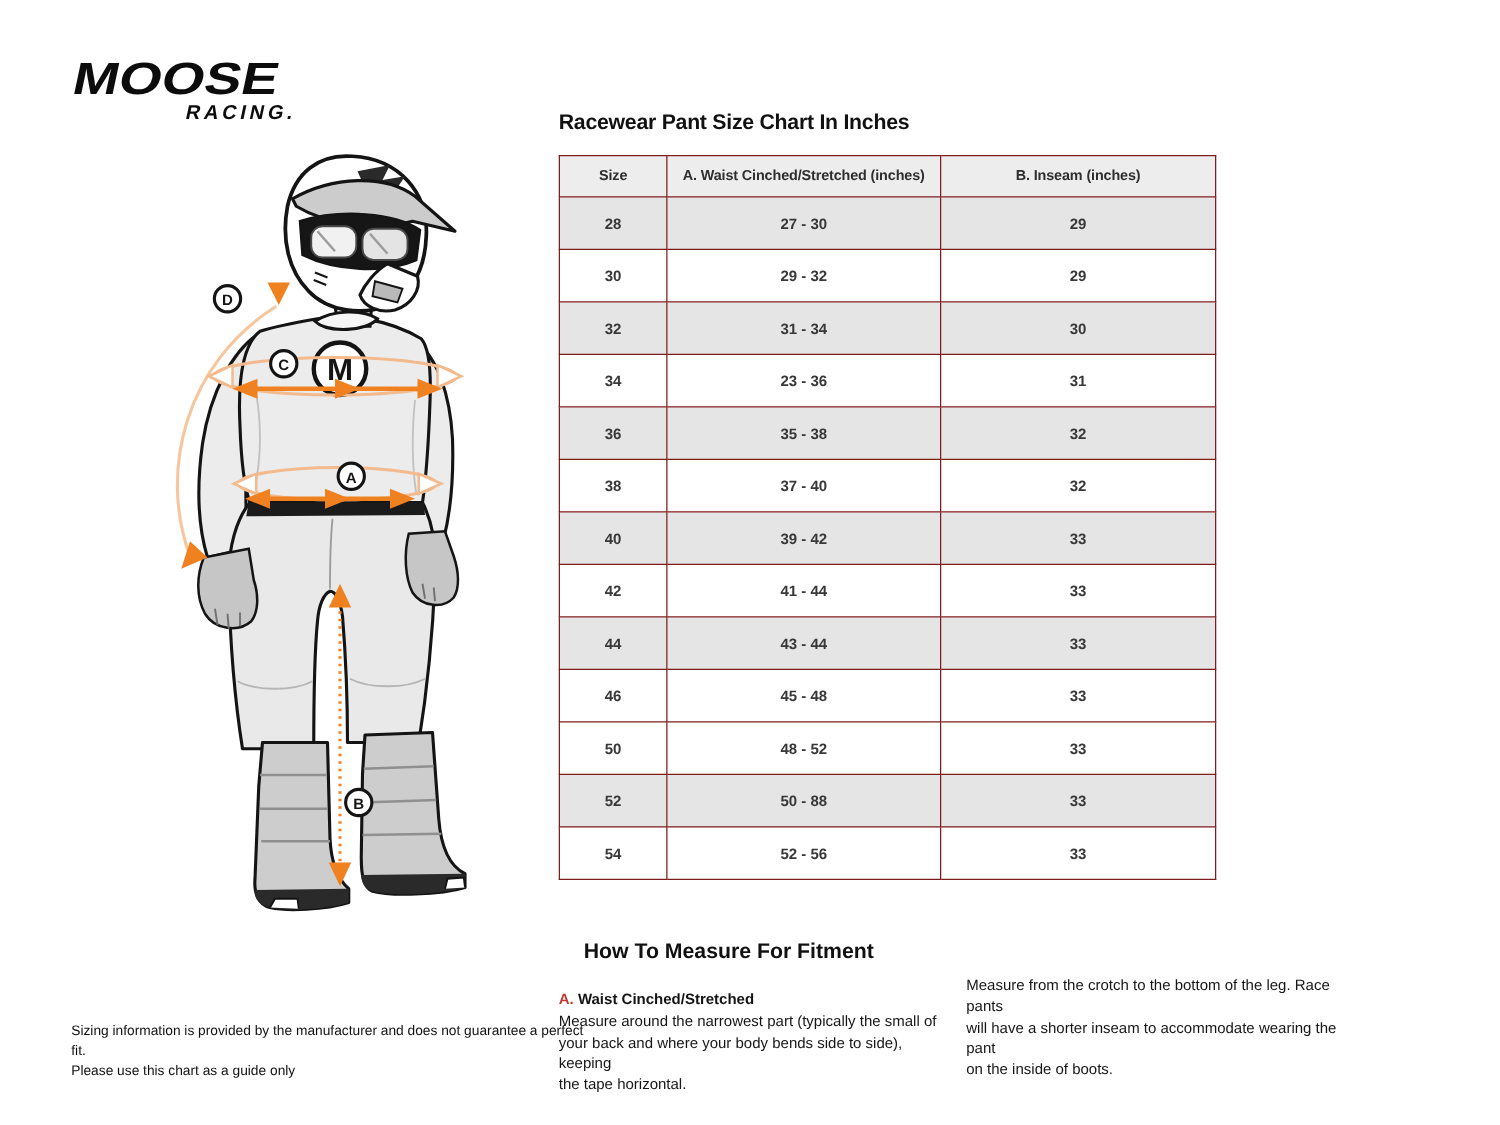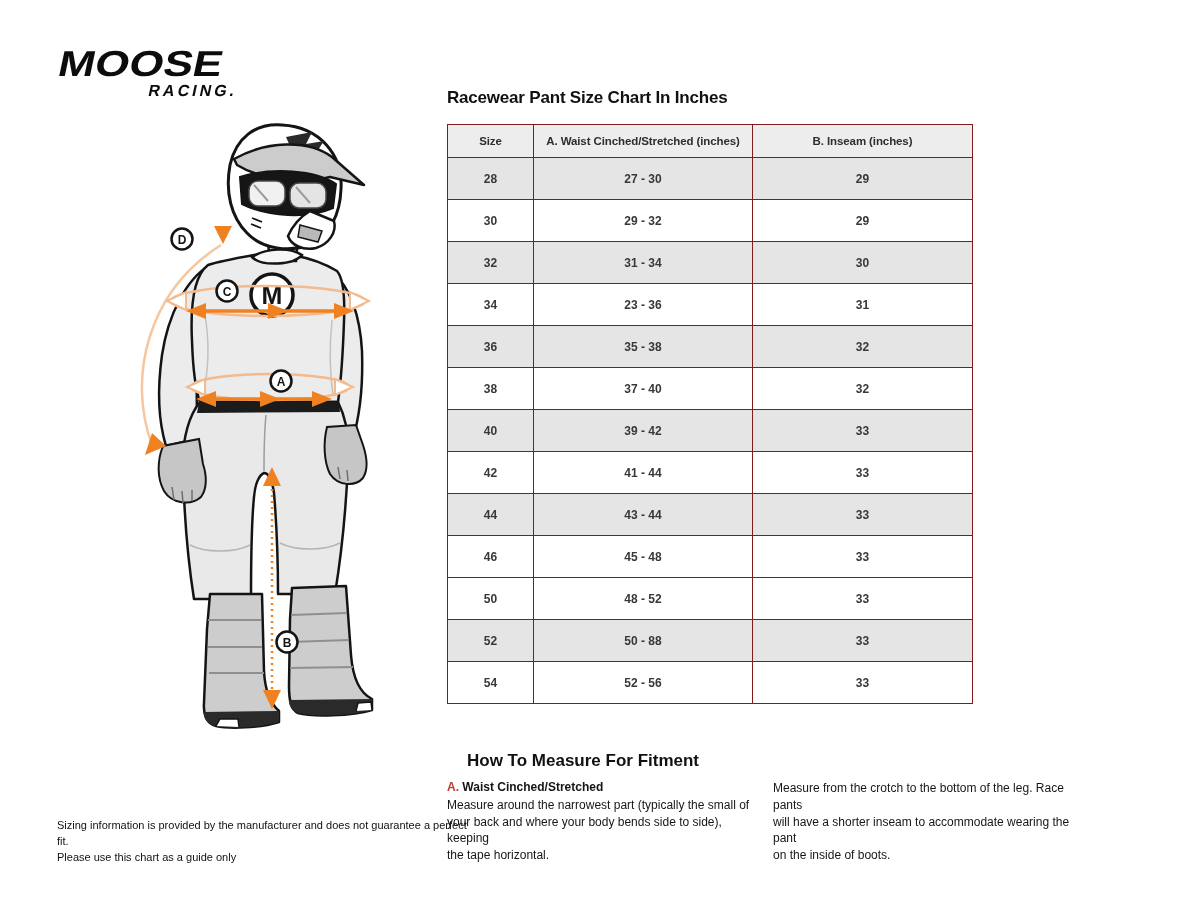--- a/index.html
+++ b/index.html
@@ -26,21 +26,21 @@
   }
   .size-table th,.size-table td{
     border:1px solid #7f1d1d;text-align:center;vertical-align:middle;padding:0;
   }
   .size-table th{height:32px;background:#ededed;font-weight:bold;font-size:11.5px;letter-spacing:-.1px;color:#2e2e2e;}
   .size-table td{height:41px;background:#ffffff;font-weight:bold;color:#383838;}
   .size-table tr.alt td{background:#e5e5e5;}
   
   .measure-heading{position:absolute;left:447px;top:751px;font-size:17px;font-weight:bold;color:#111;margin-left:20px;}
   .measure-col{position:absolute;top:779px;font-size:12px;line-height:1.4;}
-  .measure-col.col-a{left:447px;width:312px;}
+  .measure-col.col-a{left:447px;width:312px;margin-top:12px;}
   .measure-col.col-b{left:773px;width:318px;}
   .measure-label{font-weight:bold;color:#141414;}
   .measure-letter{color:#c13a31;font-weight:bold;}
   .measure-text{margin-top:1px;color:#161616;white-space:pre-line;}
   
   .disclaimer{position:absolute;left:57px;top:818px;width:420px;font-size:11px;line-height:1.45;color:#111;white-space:pre-line;}
   
   .figure{position:absolute;left:40px;top:115px;width:390px;height:630px;}
 </style>
 </head>

